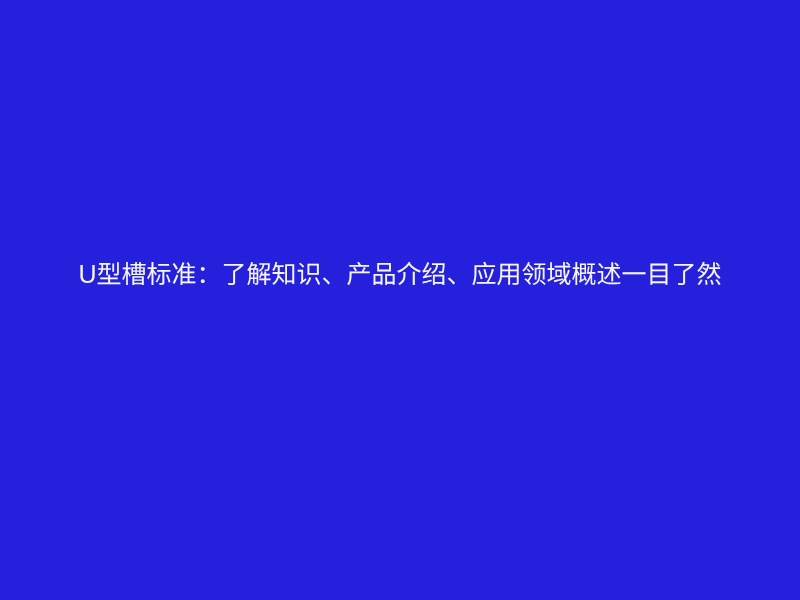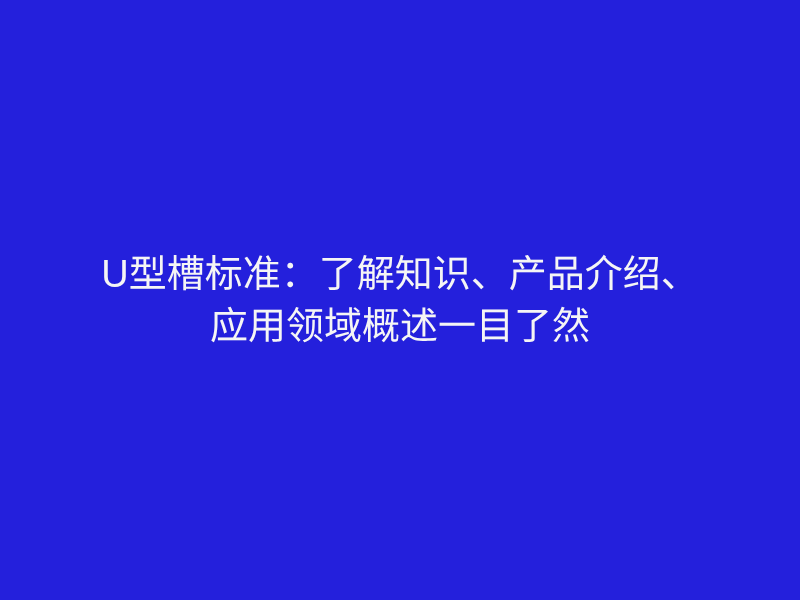--- a/index.html
+++ b/index.html
@@ -43,21 +43,21 @@
   }
 
   .headline {
     margin: 0;
     padding: 0;
     width: 700px;
     max-width: 700px;
     text-align: center;
     color: #f5f5f5;
     font-family: "Liberation Sans", "DejaVu Sans", sans-serif;
-    font-size: 38px;
+    font-size: 25px;
     font-weight: 400;
     line-height: 52px;
     letter-spacing: 0px;
     white-space: normal;
     word-break: keep-all;
     -webkit-font-smoothing: antialiased;
   }
 </style>
 </head>
 <body>

